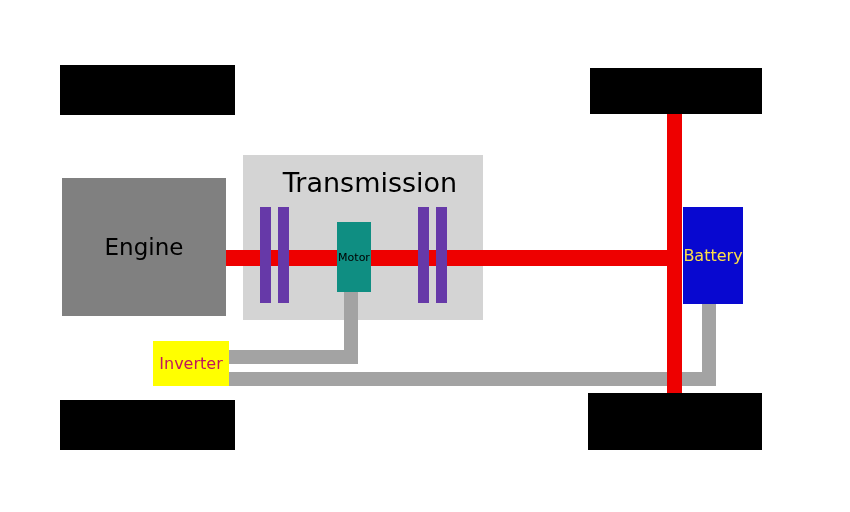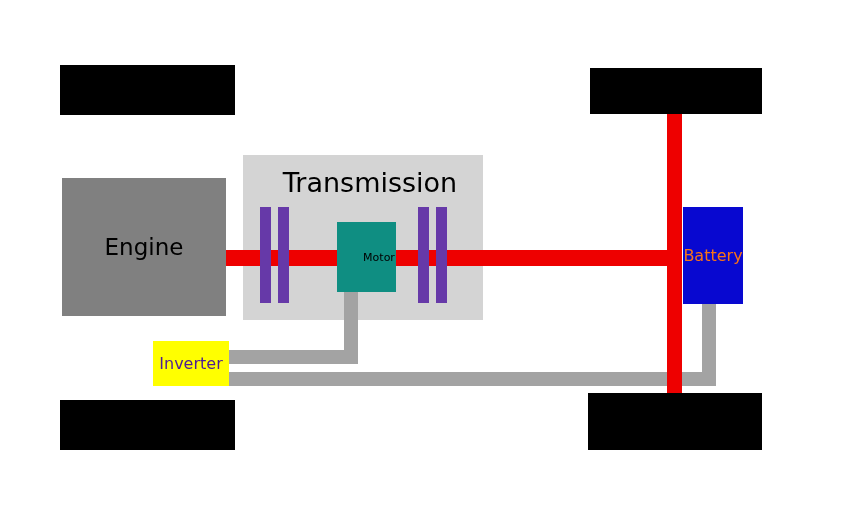--- a/index.html
+++ b/index.html
@@ -70,32 +70,31 @@
     left: 62px; top: 178px; width: 164px; height: 138px;
     background: #808080;
     color: #000000;
     font-size: 23px;
   }
   .motor {
     left: 337px; top: 222px; width: 34px; height: 70px;
     background: #0f8e82;
     color: #000000;
     font-size: 11px;
-    padding-left: 25px;
   }
   .battery {
     left: 683px; top: 207px; width: 60px; height: 97px;
     background: #0808d0;
-    color: #f97316;
+    color: #fde047;
     font-size: 16px;
   }
   .inverter {
     left: 153px; top: 341px; width: 76px; height: 45px;
     background: #ffff00;
-    color: #4c1d95;
+    color: #be185d;
     font-size: 16px;
   }
 </style>
 </head>
 <body>
 
 <div class="canvas">
 
   <div class="abs wheel wheel-tl"></div>
   <div class="abs wheel wheel-tr"></div>

